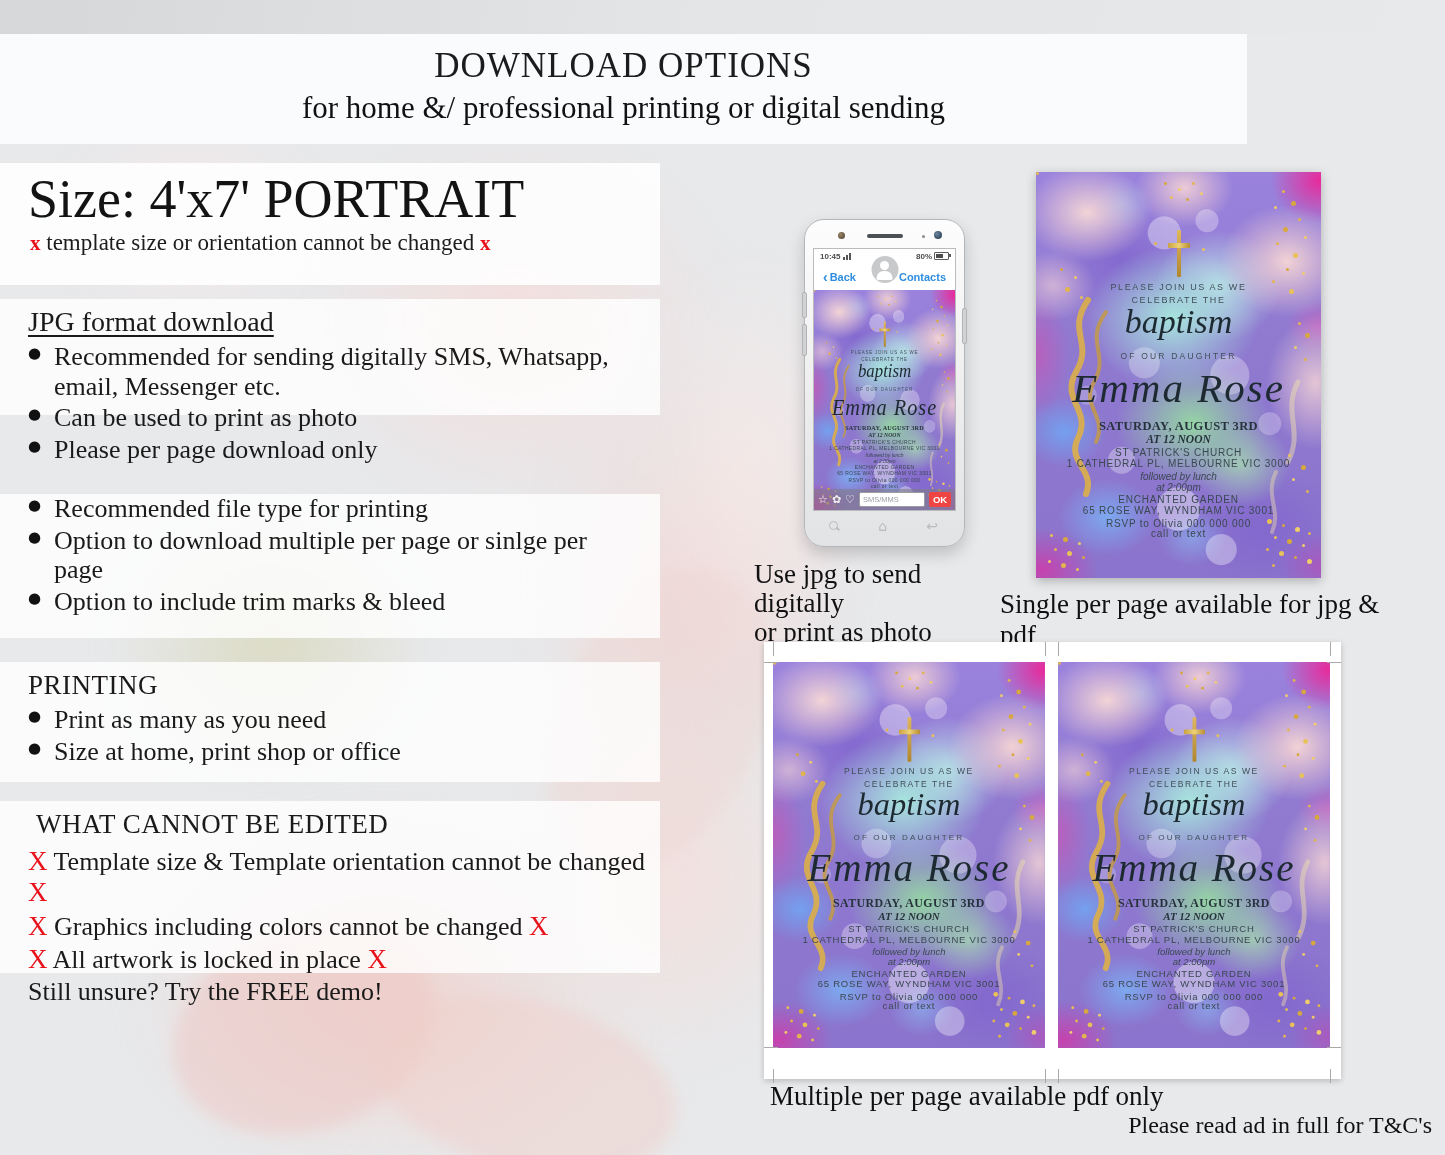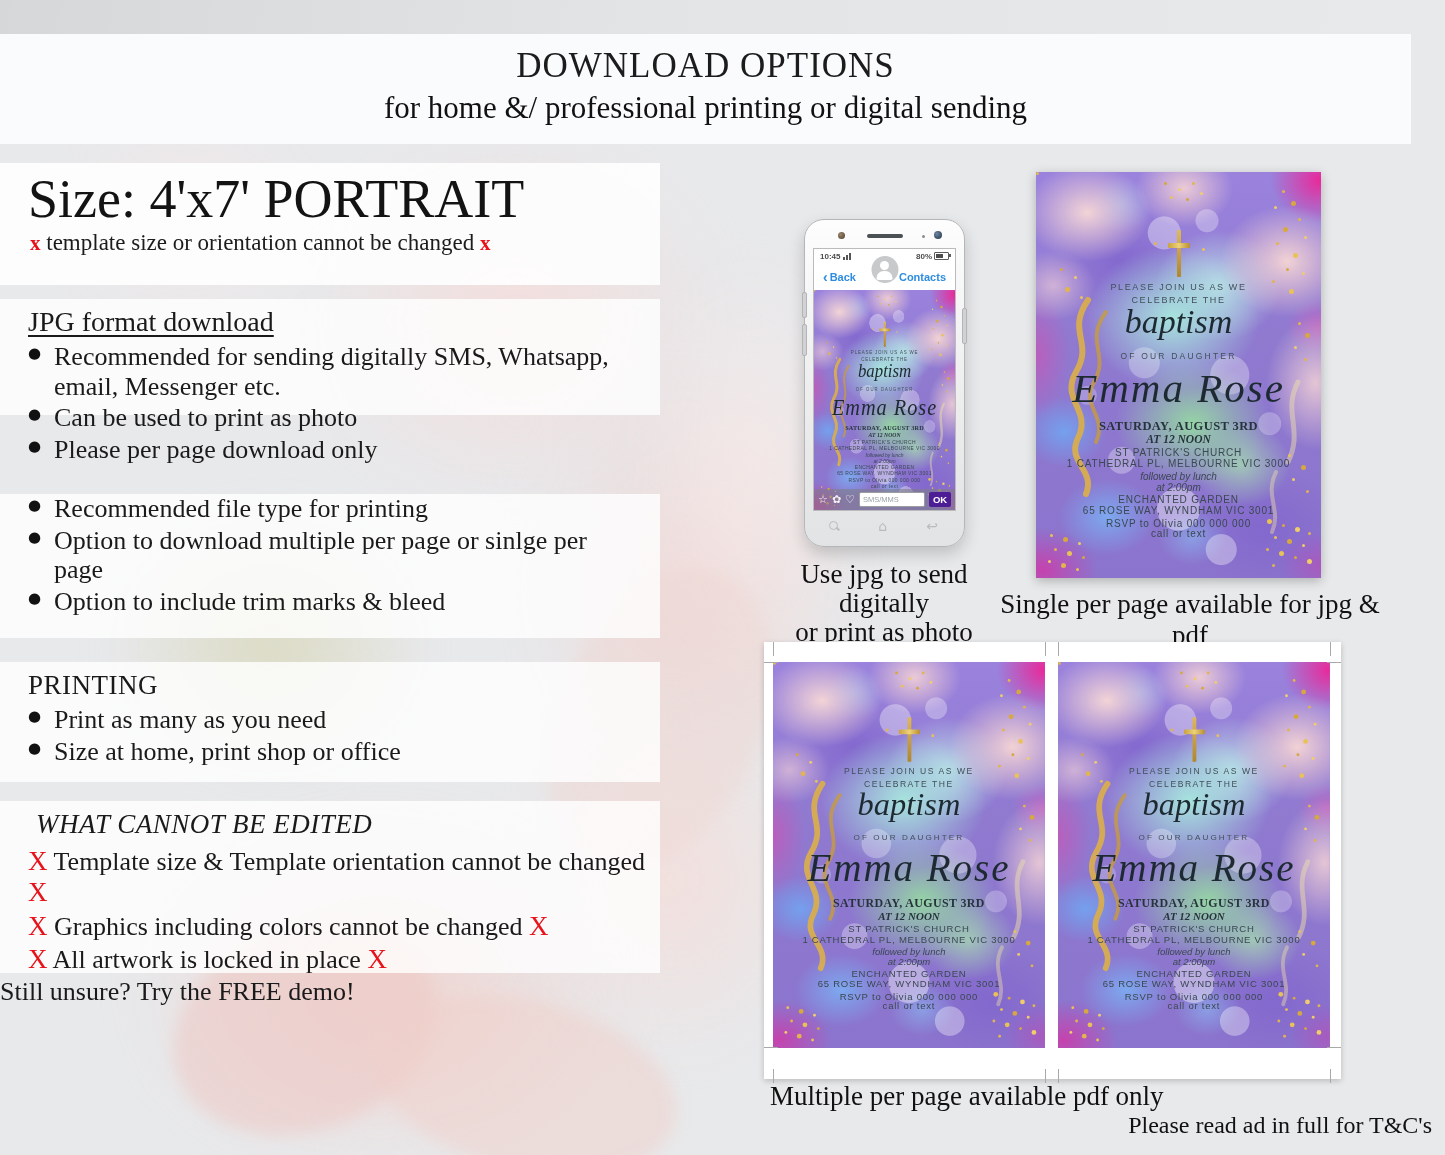--- a/index.html
+++ b/index.html
@@ -19,45 +19,45 @@
   .b4{left:130px;top:810px;width:500px;height:360px;background:radial-gradient(closest-side,rgba(240,210,205,.95),rgba(240,210,205,0));}
   .b5{left:510px;top:690px;width:320px;height:380px;background:radial-gradient(closest-side,rgba(243,222,219,.9),rgba(243,222,219,0));}
   .b6{left:50px;top:110px;width:280px;height:220px;background:radial-gradient(closest-side,rgba(246,233,232,.85),rgba(246,233,232,0));}
   .b7{left:630px;top:250px;width:240px;height:440px;background:radial-gradient(closest-side,rgba(247,233,231,.75),rgba(247,233,231,0));}
   .petal{position:absolute;border-radius:50%;filter:blur(8px);}
   .p1{left:170px;top:930px;width:270px;height:200px;background:rgba(236,201,196,.55);transform:rotate(-20deg);}
   .p2{left:370px;top:1000px;width:310px;height:170px;background:rgba(240,208,202,.5);transform:rotate(14deg);}
   .p3{left:560px;top:560px;width:200px;height:320px;background:rgba(238,214,210,.45);transform:rotate(24deg);}
 
   
-  .header-band{position:absolute;top:34px;left:0;width:1411px;height:110px;
+  .header-band{position:absolute;top:34px;left:0;width:1247px;height:110px;
     background:rgba(251,252,253,.95);text-align:center;}
   .title1{margin-top:12px;font-size:35px;letter-spacing:1px;color:#1c1c1c;}
   .title2{margin-top:4px;font-size:31px;color:#111;}
 
   
   .band{position:absolute;left:0;width:660px;background:rgba(255,255,255,.8);}
   .band-size{top:163px;height:122px;background:rgba(255,255,255,.88);}
   .band-jpg{top:299px;height:116px;}
   .band-pdf{top:494px;height:144px;}
   .band-print{top:662px;height:120px;}
   .band-edit{top:801px;height:172px;}
   .size-h{font-size:54px;line-height:1.05;margin:8px 0 2px 28px;color:#131313;}
   .size-note{font-size:23px;margin-left:30px;color:#1c1c1c;}
   .rx-sm{color:#e8121b;font-weight:700;font-size:21px;}
   .rx-cap{color:#e8121b;font-weight:400;}
   .sec-h{font-size:28px;margin:7px 0 4px 28px;text-decoration:underline;text-underline-offset:4px;text-decoration-thickness:1.5px;}
   .sec-h-caps{font-size:27px;margin:8px 0 4px 28px;text-decoration:none;letter-spacing:.5px;}
   .blist{margin:0;padding:0 18px 0 28px;list-style:none;}
   .blist li{font-size:26px;line-height:1.14;padding-left:26px;position:relative;margin-bottom:2px;}
   .dot{position:absolute;left:0;top:3px;font-size:15px;font-family:"DejaVu Sans",sans-serif;color:#111;}
-  .edit-h{font-size:27px;margin:8px 0 6px 36px;letter-spacing:.5px;font-style:italic;}
+  .edit-h{font-size:27px;margin:8px 0 6px 36px;letter-spacing:.5px;}
   .xline{font-size:26px;line-height:1.16;margin-left:28px;margin-bottom:2px;}
   .xline .rx-cap{font-size:27px;}
-  .edit-note{font-size:26px;margin-top:1px;font-family:Liberation Serif, serif;}
+  .edit-note{font-size:26px;margin-left:28px;margin-top:1px;font-family:Liberation Serif, serif;}
 
   
   .invite{position:relative;width:285px;height:406px;overflow:hidden;background:#8f7ad0;}
   .inv-bg{position:absolute;inset:0;background:
     radial-gradient(90px 70px at 18% 10%, rgba(247,216,214,.95), rgba(247,216,214,0) 70%),
     radial-gradient(70px 55px at 52% 4%, rgba(244,210,212,.9), rgba(244,210,212,0) 70%),
     radial-gradient(95px 80px at 88% 22%, rgba(247,214,212,.95), rgba(247,214,212,0) 70%),
     radial-gradient(70px 95px at 98% 52%, rgba(243,210,214,.85), rgba(243,210,214,0) 70%),
     radial-gradient(60px 50px at 6% 28%, rgba(240,205,215,.65), rgba(240,205,215,0) 70%),
     radial-gradient(45px 40px at 30% 8%, rgba(150,185,240,.55), rgba(150,185,240,0) 70%),
@@ -152,32 +152,32 @@
   .avatar .hd{position:absolute;left:50%;top:5px;transform:translateX(-50%);width:9px;height:9px;border-radius:50%;background:#fff;}
   .avatar .bd{position:absolute;left:50%;top:15px;transform:translateX(-50%);width:16px;height:9px;border-radius:8px 8px 2px 2px;background:#fff;}
   .phone-invite{position:absolute;left:0;top:41px;width:141px;height:220px;overflow:hidden;}
   .phone-invite .invite{transform:scale(0.495,0.542);transform-origin:0 0;}
   .msgbar{position:absolute;left:0;bottom:0;width:100%;height:21px;background:rgba(125,126,130,.55);
     display:flex;align-items:center;gap:4px;padding:0 4px;box-sizing:border-box;z-index:4;}
   .tb-icon{font-family:"DejaVu Sans",sans-serif;font-size:11px;color:#f2f2f2;line-height:1;}
   .sms-input{flex:1;height:13px;border:1px solid #9b9ea1;border-radius:2px;background:#fff;
     font-family:"Liberation Sans",sans-serif;font-size:7.5px;color:#333;padding:0 3px;min-width:0;}
   .sms-input::placeholder{color:#9aa0a5;}
-  .ok-btn{width:22px;height:15px;background:#4c1d95;color:#fff;border-radius:2px;
+  .ok-btn{width:22px;height:15px;background:#ef4444;color:#fff;border-radius:2px;
     font-family:"Liberation Sans",sans-serif;font-size:9.5px;font-weight:700;display:flex;align-items:center;justify-content:center;}
   .navrow{position:absolute;left:8px;bottom:8px;width:141px;height:24px;display:flex;justify-content:space-between;
     align-items:center;padding:0 16px;box-sizing:border-box;color:#b9bcbe;}
   .nav-glyph{font-family:"DejaVu Sans",sans-serif;font-size:14px;line-height:1;}
   .mag{position:relative;width:10px;height:10px;}
   .mag::before{content:"";position:absolute;left:0;top:0;width:7px;height:7px;border:1.5px solid #b9bcbe;border-radius:50%;}
   .mag::after{content:"";position:absolute;left:7px;top:7px;width:4px;height:1.5px;background:#b9bcbe;transform:rotate(45deg);}
 
   
   .single-invite{position:absolute;left:1036px;top:172px;box-shadow:0 3px 10px rgba(0,0,0,.25);}
-  .caption{font-size:27px;color:#111;text-align:center;}
+  .caption{font-size:27px;color:#111;text-align:left;}
   .cap-phone{position:absolute;left:754px;top:560px;width:260px;line-height:1.08;}
   .cap-single{position:absolute;left:1000px;top:589px;width:380px;}
   .sheet{position:absolute;left:764px;top:642px;width:577px;height:437px;background:#fff;box-shadow:0 2px 6px rgba(0,0,0,.2);}
   .sheet-invite1{position:absolute;left:9px;top:20px;width:272px;height:386px;overflow:hidden;}
   .sheet-invite2{position:absolute;left:294px;top:20px;width:272px;height:386px;overflow:hidden;}
   .sheet-invite1 .invite,.sheet-invite2 .invite{transform:scale(0.954,0.951);transform-origin:0 0;}
   .tick{position:absolute;background:#a9a9a9;}
   .tick-v{width:1px;height:14px;}
   .tick-h{width:14px;height:1px;}
   .cap-multi{position:absolute;left:770px;top:1081px;width:440px;text-align:left;}

